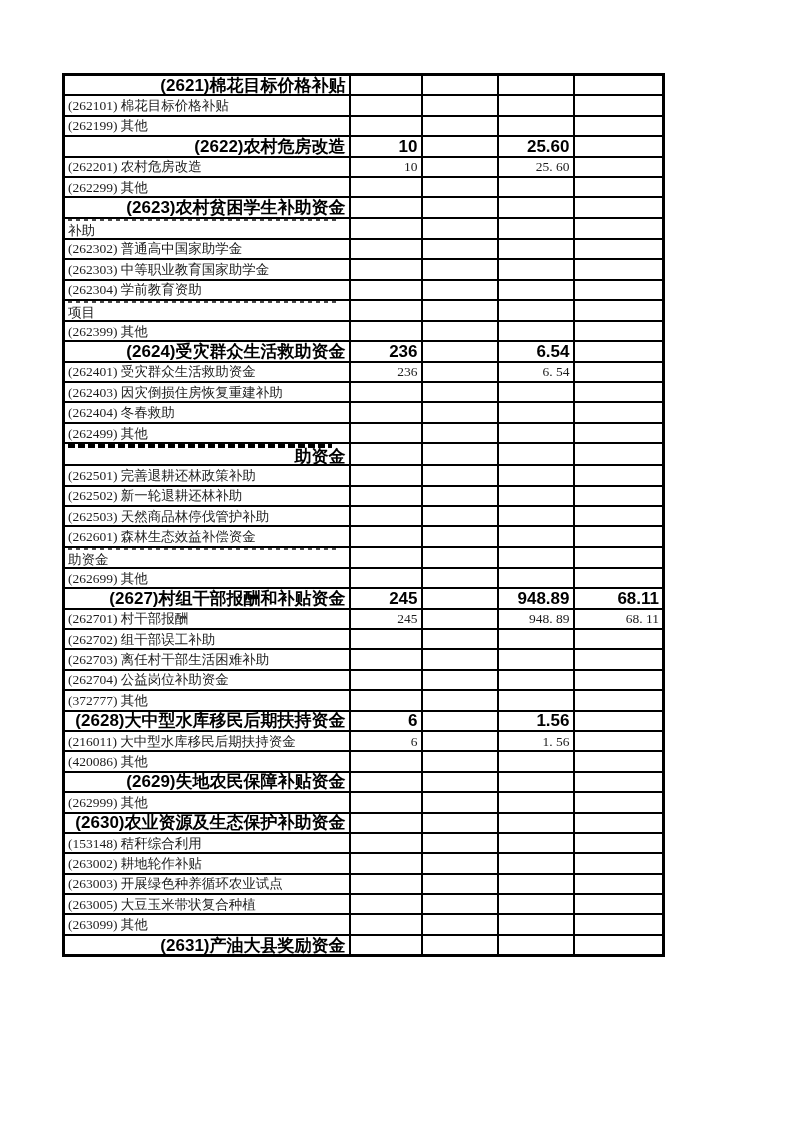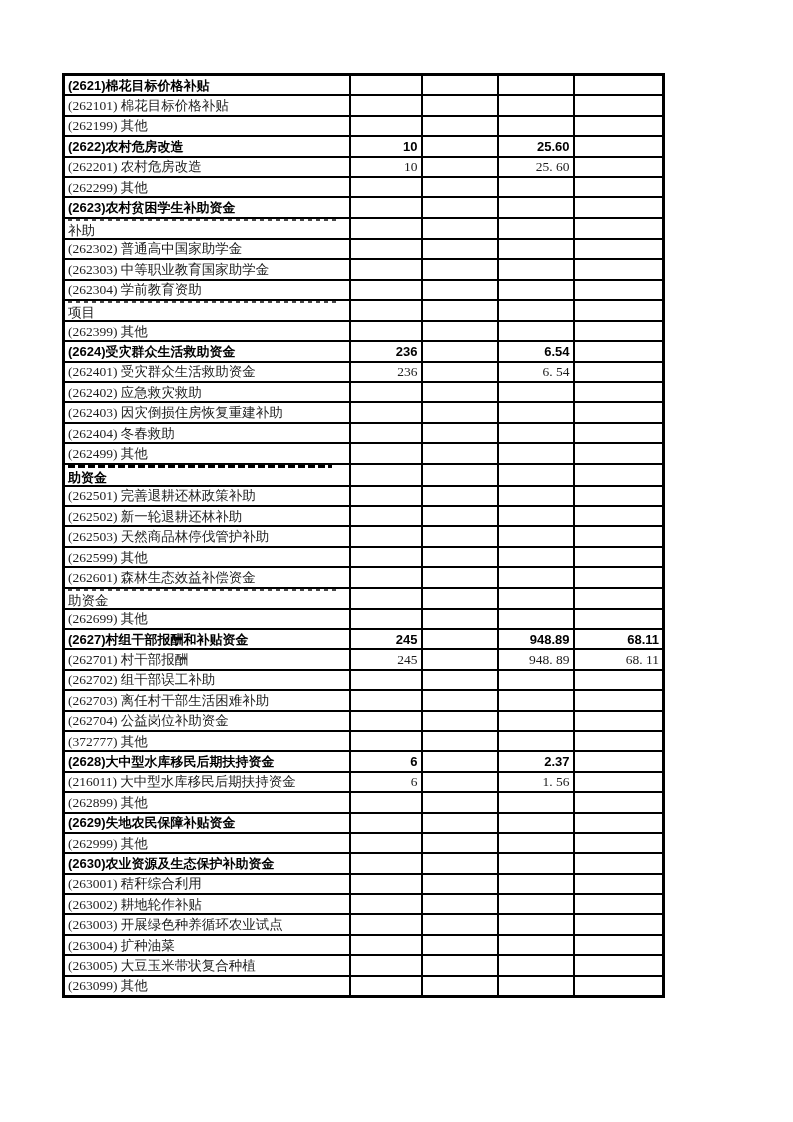--- a/index.html
+++ b/index.html
@@ -45,22 +45,23 @@
     text-align: left;
     padding-left: 3px;
   }
   td.value-cell {
     text-align: right;
     padding-right: 4px;
   }
   tr.bold-row td {
     font-family: "Liberation Sans", sans-serif;
     font-weight: bold;
-    font-size: 13px;
+    font-size: 17px;
     color: #000000;
+    text-align: right;
   }
   
   td.clipped {
     vertical-align: bottom;
     padding-bottom: 1px;
   }
   .clip-frag {
     height: 2.5px;
     width: 97%;
     margin: 0 0 1.5px 0;
@@ -215,29 +216,20 @@
     <td class="item-cell">
       <span>(262401) 受灾群众生活救助资金</span>
     </td>
     <td class="value-cell">236</td>
     <td class="value-cell"></td>
     <td class="value-cell">6. 54</td>
     <td class="value-cell"></td>
   </tr>
         <tr>
     <td class="item-cell">
-      <span>(262402) 应急救灾救助</span>
-    </td>
-    <td class="value-cell"></td>
-    <td class="value-cell"></td>
-    <td class="value-cell"></td>
-    <td class="value-cell"></td>
-  </tr>
-        <tr>
-    <td class="item-cell">
       <span>(262403) 因灾倒损住房恢复重建补助</span>
     </td>
     <td class="value-cell"></td>
     <td class="value-cell"></td>
     <td class="value-cell"></td>
     <td class="value-cell"></td>
   </tr>
         <tr>
     <td class="item-cell">
       <span>(262404) 冬春救助</span>
@@ -287,29 +279,20 @@
     <td class="item-cell">
       <span>(262503) 天然商品林停伐管护补助</span>
     </td>
     <td class="value-cell"></td>
     <td class="value-cell"></td>
     <td class="value-cell"></td>
     <td class="value-cell"></td>
   </tr>
         <tr>
     <td class="item-cell">
-      <span>(262599) 其他</span>
-    </td>
-    <td class="value-cell"></td>
-    <td class="value-cell"></td>
-    <td class="value-cell"></td>
-    <td class="value-cell"></td>
-  </tr>
-        <tr>
-    <td class="item-cell">
       <span>(262601) 森林生态效益补偿资金</span>
     </td>
     <td class="value-cell"></td>
     <td class="value-cell"></td>
     <td class="value-cell"></td>
     <td class="value-cell"></td>
   </tr>
         <tr>
     <td class="item-cell clipped"><div class="clip-frag"></div>
       <span>助资金</span>
@@ -381,35 +364,35 @@
     <td class="value-cell"></td>
     <td class="value-cell"></td>
     <td class="value-cell"></td>
   </tr>
         <tr class="bold-row">
     <td class="item-cell">
       <span>(2628)大中型水库移民后期扶持资金</span>
     </td>
     <td class="value-cell">6</td>
     <td class="value-cell"></td>
-    <td class="value-cell">2.37</td>
+    <td class="value-cell">1.56</td>
     <td class="value-cell"></td>
   </tr>
         <tr>
     <td class="item-cell">
       <span>(216011) 大中型水库移民后期扶持资金</span>
     </td>
     <td class="value-cell">6</td>
     <td class="value-cell"></td>
     <td class="value-cell">1. 56</td>
     <td class="value-cell"></td>
   </tr>
         <tr>
     <td class="item-cell">
-      <span>(262899) 其他</span>
+      <span>(420086) 其他</span>
     </td>
     <td class="value-cell"></td>
     <td class="value-cell"></td>
     <td class="value-cell"></td>
     <td class="value-cell"></td>
   </tr>
         <tr class="bold-row">
     <td class="item-cell">
       <span>(2629)失地农民保障补贴资金</span>
     </td>
@@ -431,21 +414,21 @@
     <td class="item-cell">
       <span>(2630)农业资源及生态保护补助资金</span>
     </td>
     <td class="value-cell"></td>
     <td class="value-cell"></td>
     <td class="value-cell"></td>
     <td class="value-cell"></td>
   </tr>
         <tr>
     <td class="item-cell">
-      <span>(263001) 秸秆综合利用</span>
+      <span>(153148) 秸秆综合利用</span>
     </td>
     <td class="value-cell"></td>
     <td class="value-cell"></td>
     <td class="value-cell"></td>
     <td class="value-cell"></td>
   </tr>
         <tr>
     <td class="item-cell">
       <span>(263002) 耕地轮作补贴</span>
     </td>
@@ -458,39 +441,39 @@
     <td class="item-cell">
       <span>(263003) 开展绿色种养循环农业试点</span>
     </td>
     <td class="value-cell"></td>
     <td class="value-cell"></td>
     <td class="value-cell"></td>
     <td class="value-cell"></td>
   </tr>
         <tr>
     <td class="item-cell">
-      <span>(263004) 扩种油菜</span>
-    </td>
-    <td class="value-cell"></td>
-    <td class="value-cell"></td>
-    <td class="value-cell"></td>
-    <td class="value-cell"></td>
-  </tr>
-        <tr>
-    <td class="item-cell">
       <span>(263005) 大豆玉米带状复合种植</span>
     </td>
     <td class="value-cell"></td>
     <td class="value-cell"></td>
     <td class="value-cell"></td>
     <td class="value-cell"></td>
   </tr>
         <tr>
     <td class="item-cell">
       <span>(263099) 其他</span>
+    </td>
+    <td class="value-cell"></td>
+    <td class="value-cell"></td>
+    <td class="value-cell"></td>
+    <td class="value-cell"></td>
+  </tr>
+        <tr class="bold-row">
+    <td class="item-cell">
+      <span>(2631)产油大县奖励资金</span>
     </td>
     <td class="value-cell"></td>
     <td class="value-cell"></td>
     <td class="value-cell"></td>
     <td class="value-cell"></td>
   </tr>
       </tbody>
   </table>
 </div>
 

